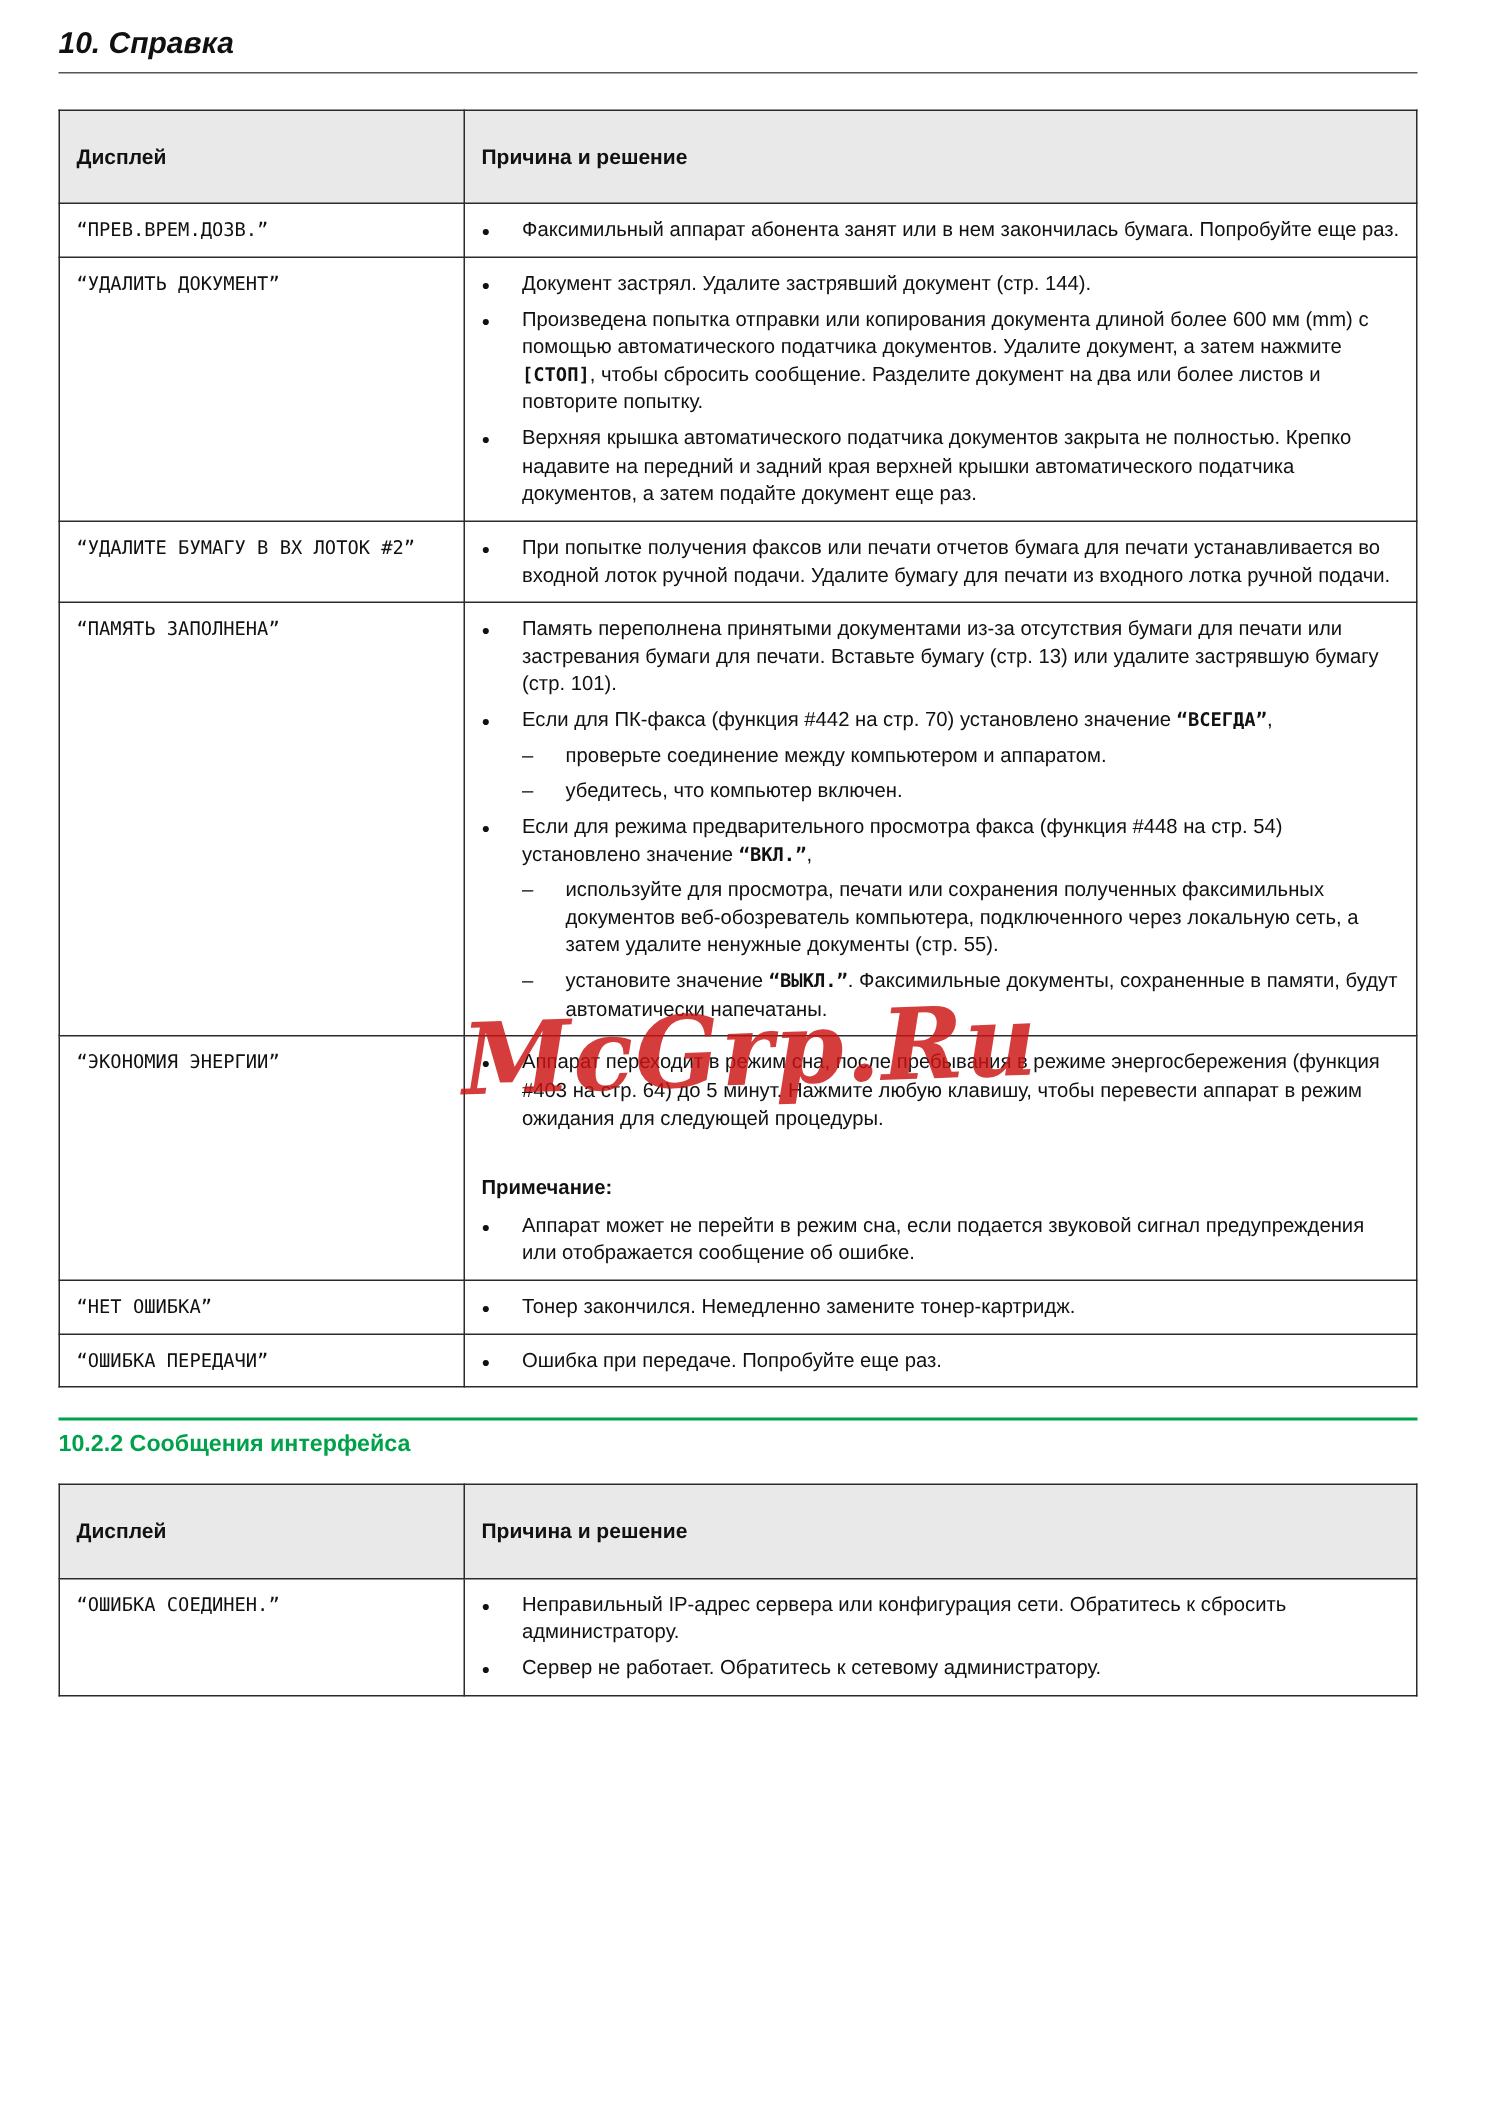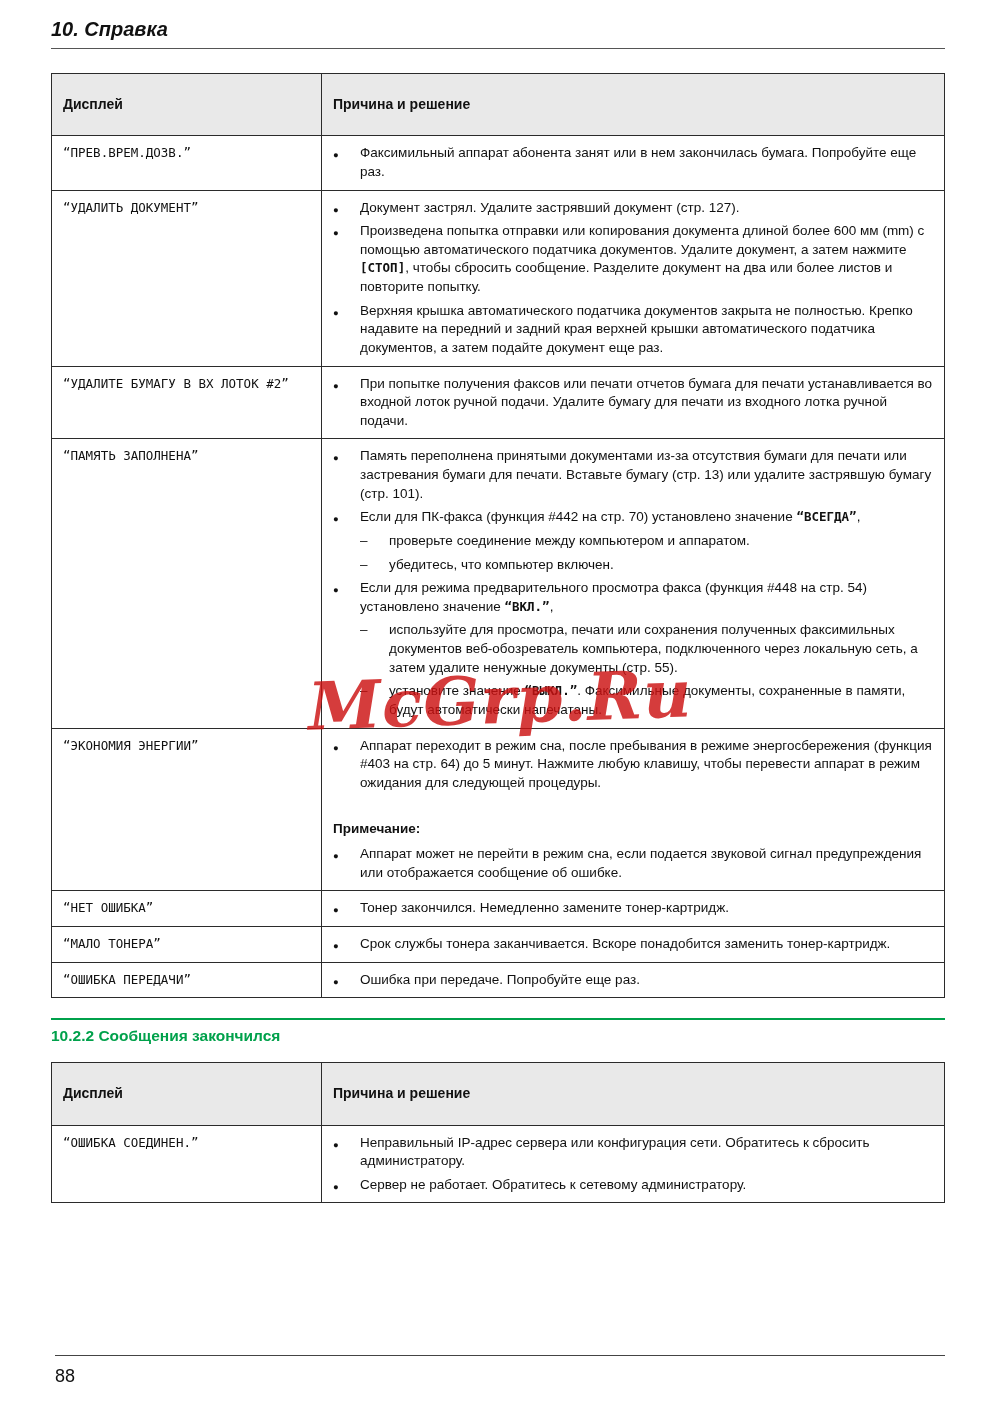--- a/index.html
+++ b/index.html
@@ -8,21 +8,21 @@
     position: relative;
     width: 1000px;
     height: 1413px;
     background: #ffffff;
     color: #111;
     font-family: "Liberation Sans", sans-serif;
     overflow: hidden;
   }
   .content {
     position: absolute;
-    left: 51px;
+    left: 39px;
     right: 55px;
     top: 0;
   }
   .doc-header {
     padding-top: 18px;
     border-bottom: 1px solid #555;
     padding-bottom: 7px;
   }
   .doc-title {
     font-size: 20px;
@@ -134,21 +134,21 @@
                 <span class="marker">●</span>
                 <div class="txt">Факсимильный аппарат абонента занят или в нем закончилась бумага. Попробуйте еще раз.</div>
               </div>
             </td>
           </tr>
           <tr>
             <td class="disp">“УДАЛИТЬ ДОКУМЕНТ”</td>
             <td class="cause">
               <div class="item bullet">
                 <span class="marker">●</span>
-                <div class="txt">Документ застрял. Удалите застрявший документ (стр. 127).</div>
+                <div class="txt">Документ застрял. Удалите застрявший документ (стр. 144).</div>
               </div>
               <div class="item bullet">
                 <span class="marker">●</span>
                 <div class="txt">Произведена попытка отправки или копирования документа длиной более 600 мм (mm) с помощью автоматического податчика документов. Удалите документ, а затем нажмите <span class="mono-inline">[СТОП]</span>, чтобы сбросить сообщение. Разделите документ на два или более листов и повторите попытку.</div>
               </div>
               <div class="item bullet">
                 <span class="marker">●</span>
                 <div class="txt">Верхняя крышка автоматического податчика документов закрыта не полностью. Крепко надавите на передний и задний края верхней крышки автоматического податчика документов, а затем подайте документ еще раз.</div>
               </div>
             </td>
@@ -208,47 +208,38 @@
                 <div class="txt">Аппарат может не перейти в режим сна, если подается звуковой сигнал предупреждения или отображается сообщение об ошибке.</div>
               </div>
             </td>
           </tr>
           <tr>
             <td class="disp">“НЕТ ОШИБКА”</td>
             <td class="cause">
               <div class="item bullet">
                 <span class="marker">●</span>
                 <div class="txt">Тонер закончился. Немедленно замените тонер-картридж.</div>
-              </div>
-            </td>
-          </tr>
-          <tr>
-            <td class="disp">“МАЛО ТОНЕРА”</td>
-            <td class="cause">
-              <div class="item bullet">
-                <span class="marker">●</span>
-                <div class="txt">Срок службы тонера заканчивается. Вскоре понадобится заменить тонер-картридж.</div>
               </div>
             </td>
           </tr>
           <tr>
             <td class="disp">“ОШИБКА ПЕРЕДАЧИ”</td>
             <td class="cause">
               <div class="item bullet">
                 <span class="marker">●</span>
                 <div class="txt">Ошибка при передаче. Попробуйте еще раз.</div>
               </div>
             </td>
           </tr>
         </tbody>
     </table>
 
     <div class="section-block">
       <div class="section-rule" style="background: rgb(0, 161, 75);"></div>
-      <h2 class="section-heading" style="color: rgb(0, 161, 75);">10.2.2 Сообщения закончился</h2>
+      <h2 class="section-heading" style="color: rgb(0, 161, 75);">10.2.2 Сообщения интерфейса</h2>
 
       <table class="msg-table">
         <thead>
           <tr>
             <th class="disp-h" style="width:270px">Дисплей</th>
             <th>Причина и решение</th>
           </tr>
         </thead>
         <tbody>
             <tr>
@@ -265,16 +256,13 @@
               </td>
             </tr>
           </tbody>
       </table>
     </div>
 
   </div>
 
   <div class="watermark" style="color: rgba(204, 17, 17, 0.82);">McGrp.Ru</div>
 
-  <div class="footer">
-    <span>88</span>
-  </div>
 </div>
 
 </body></html>

